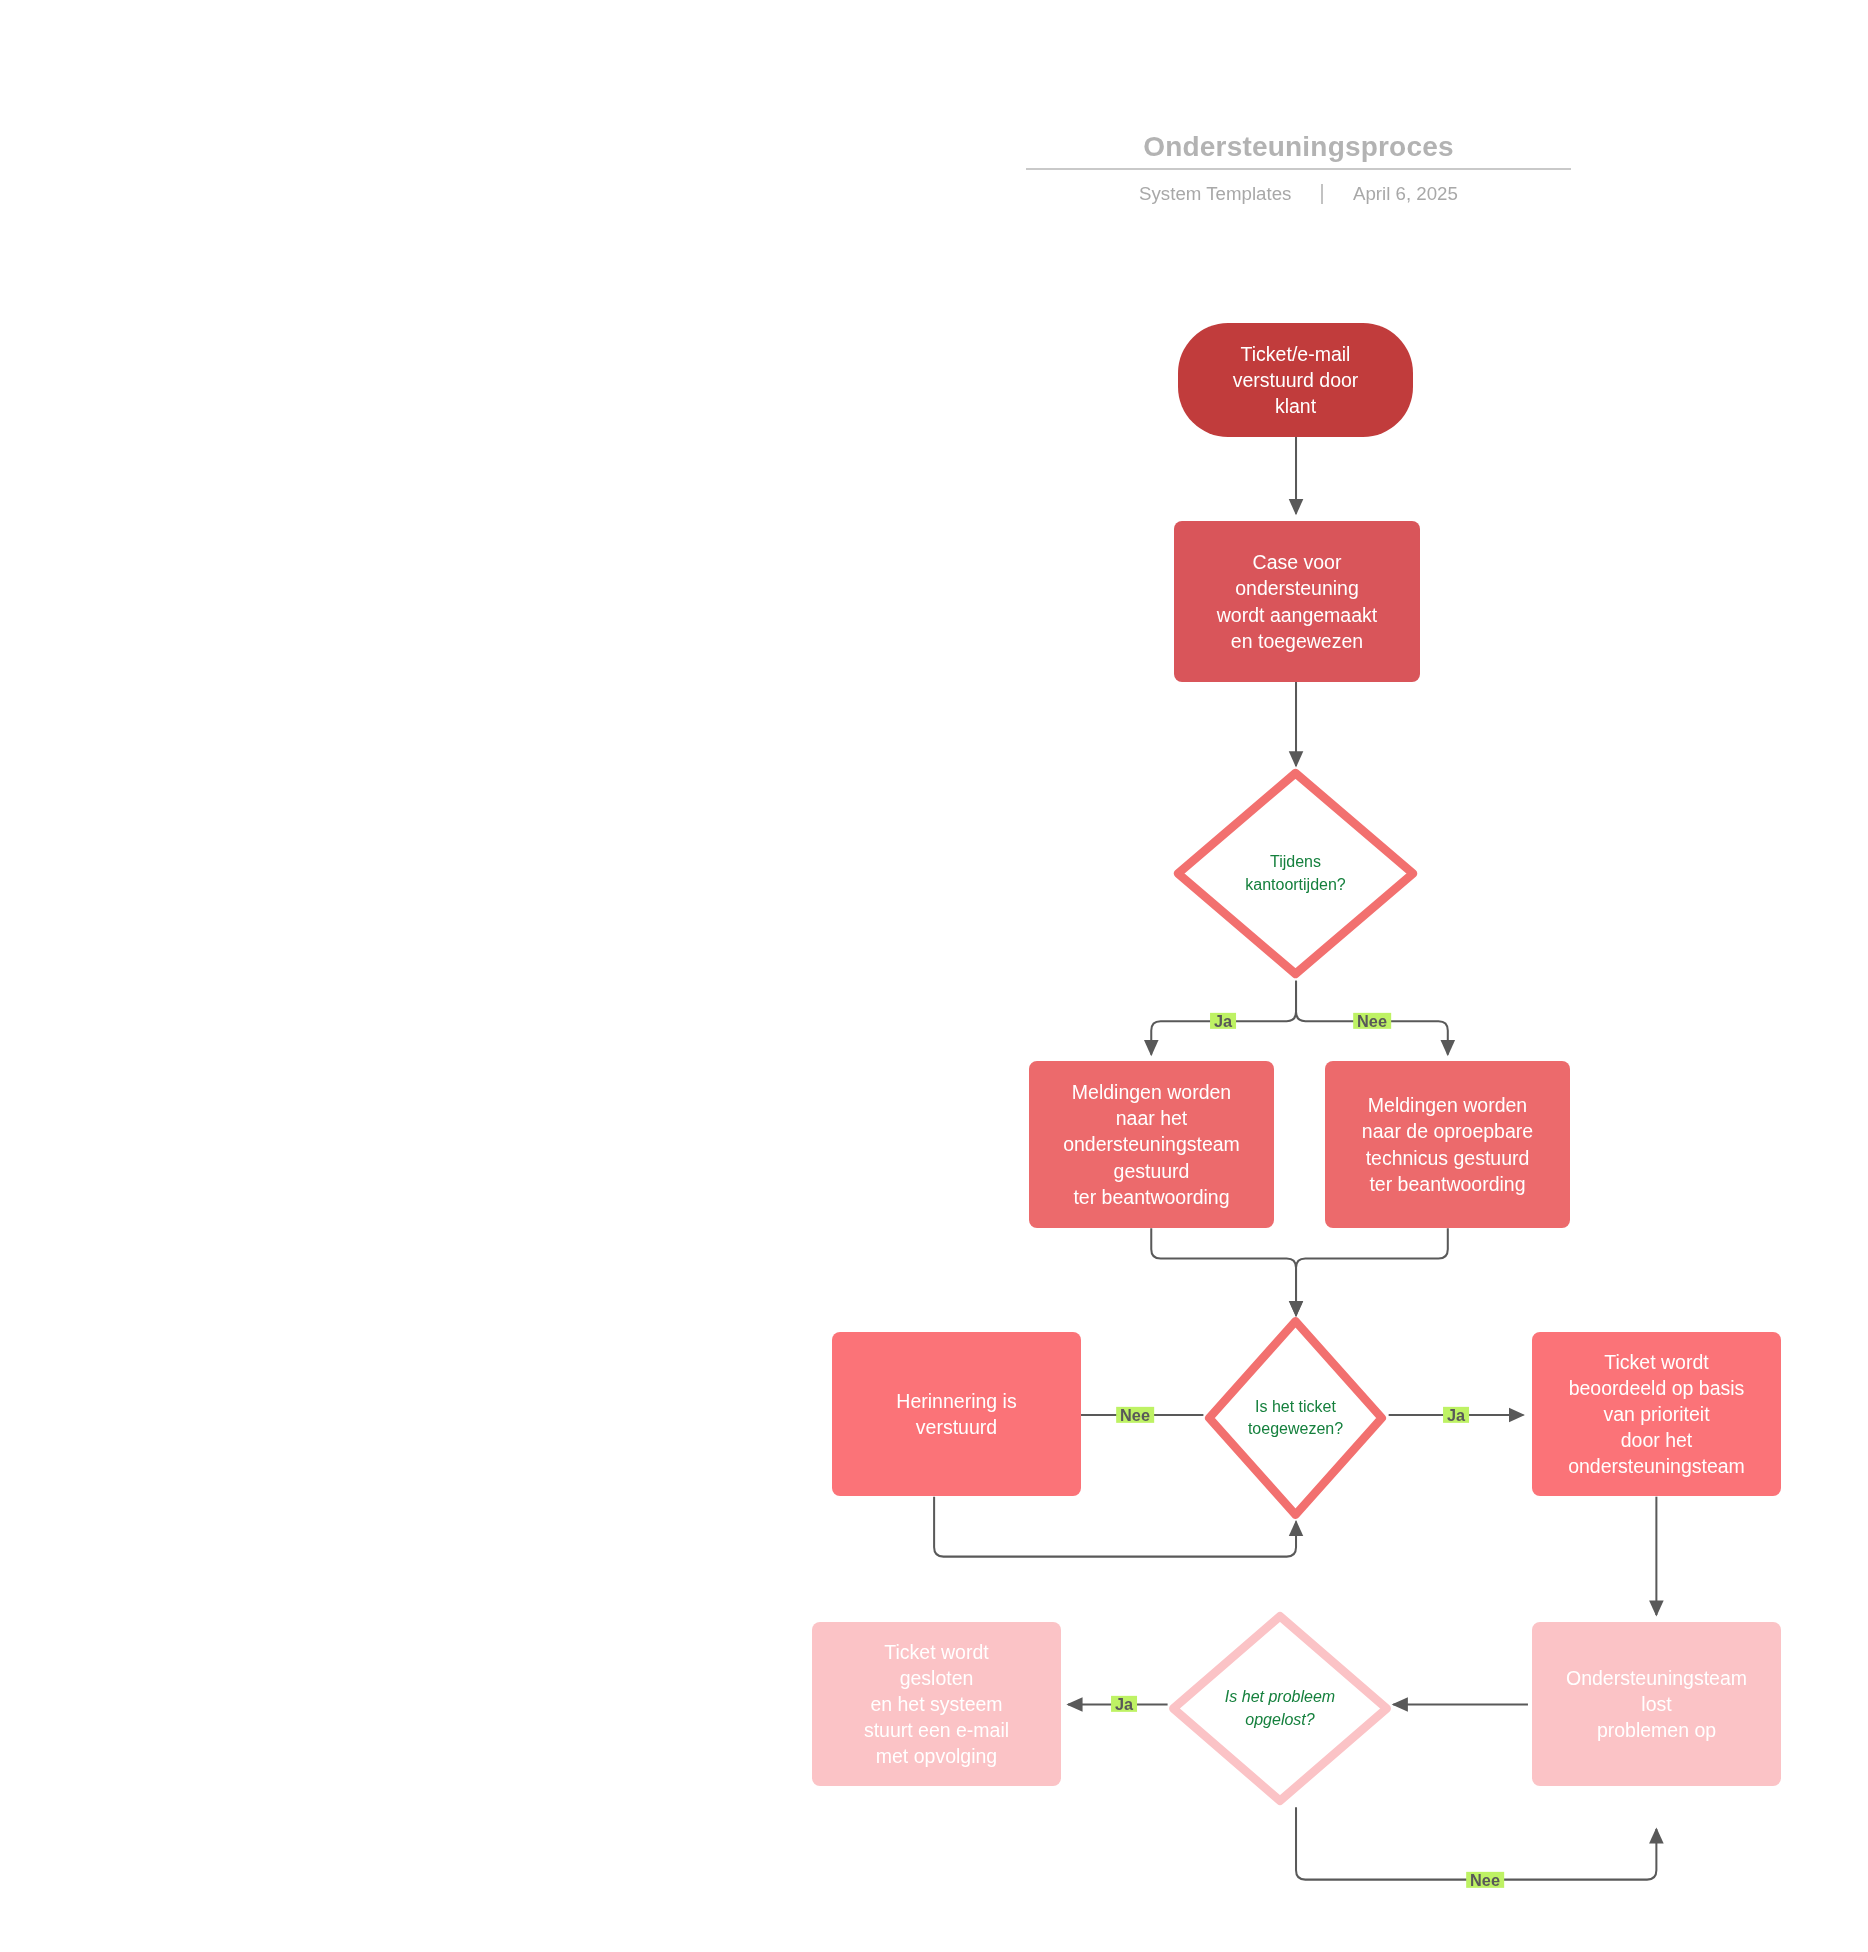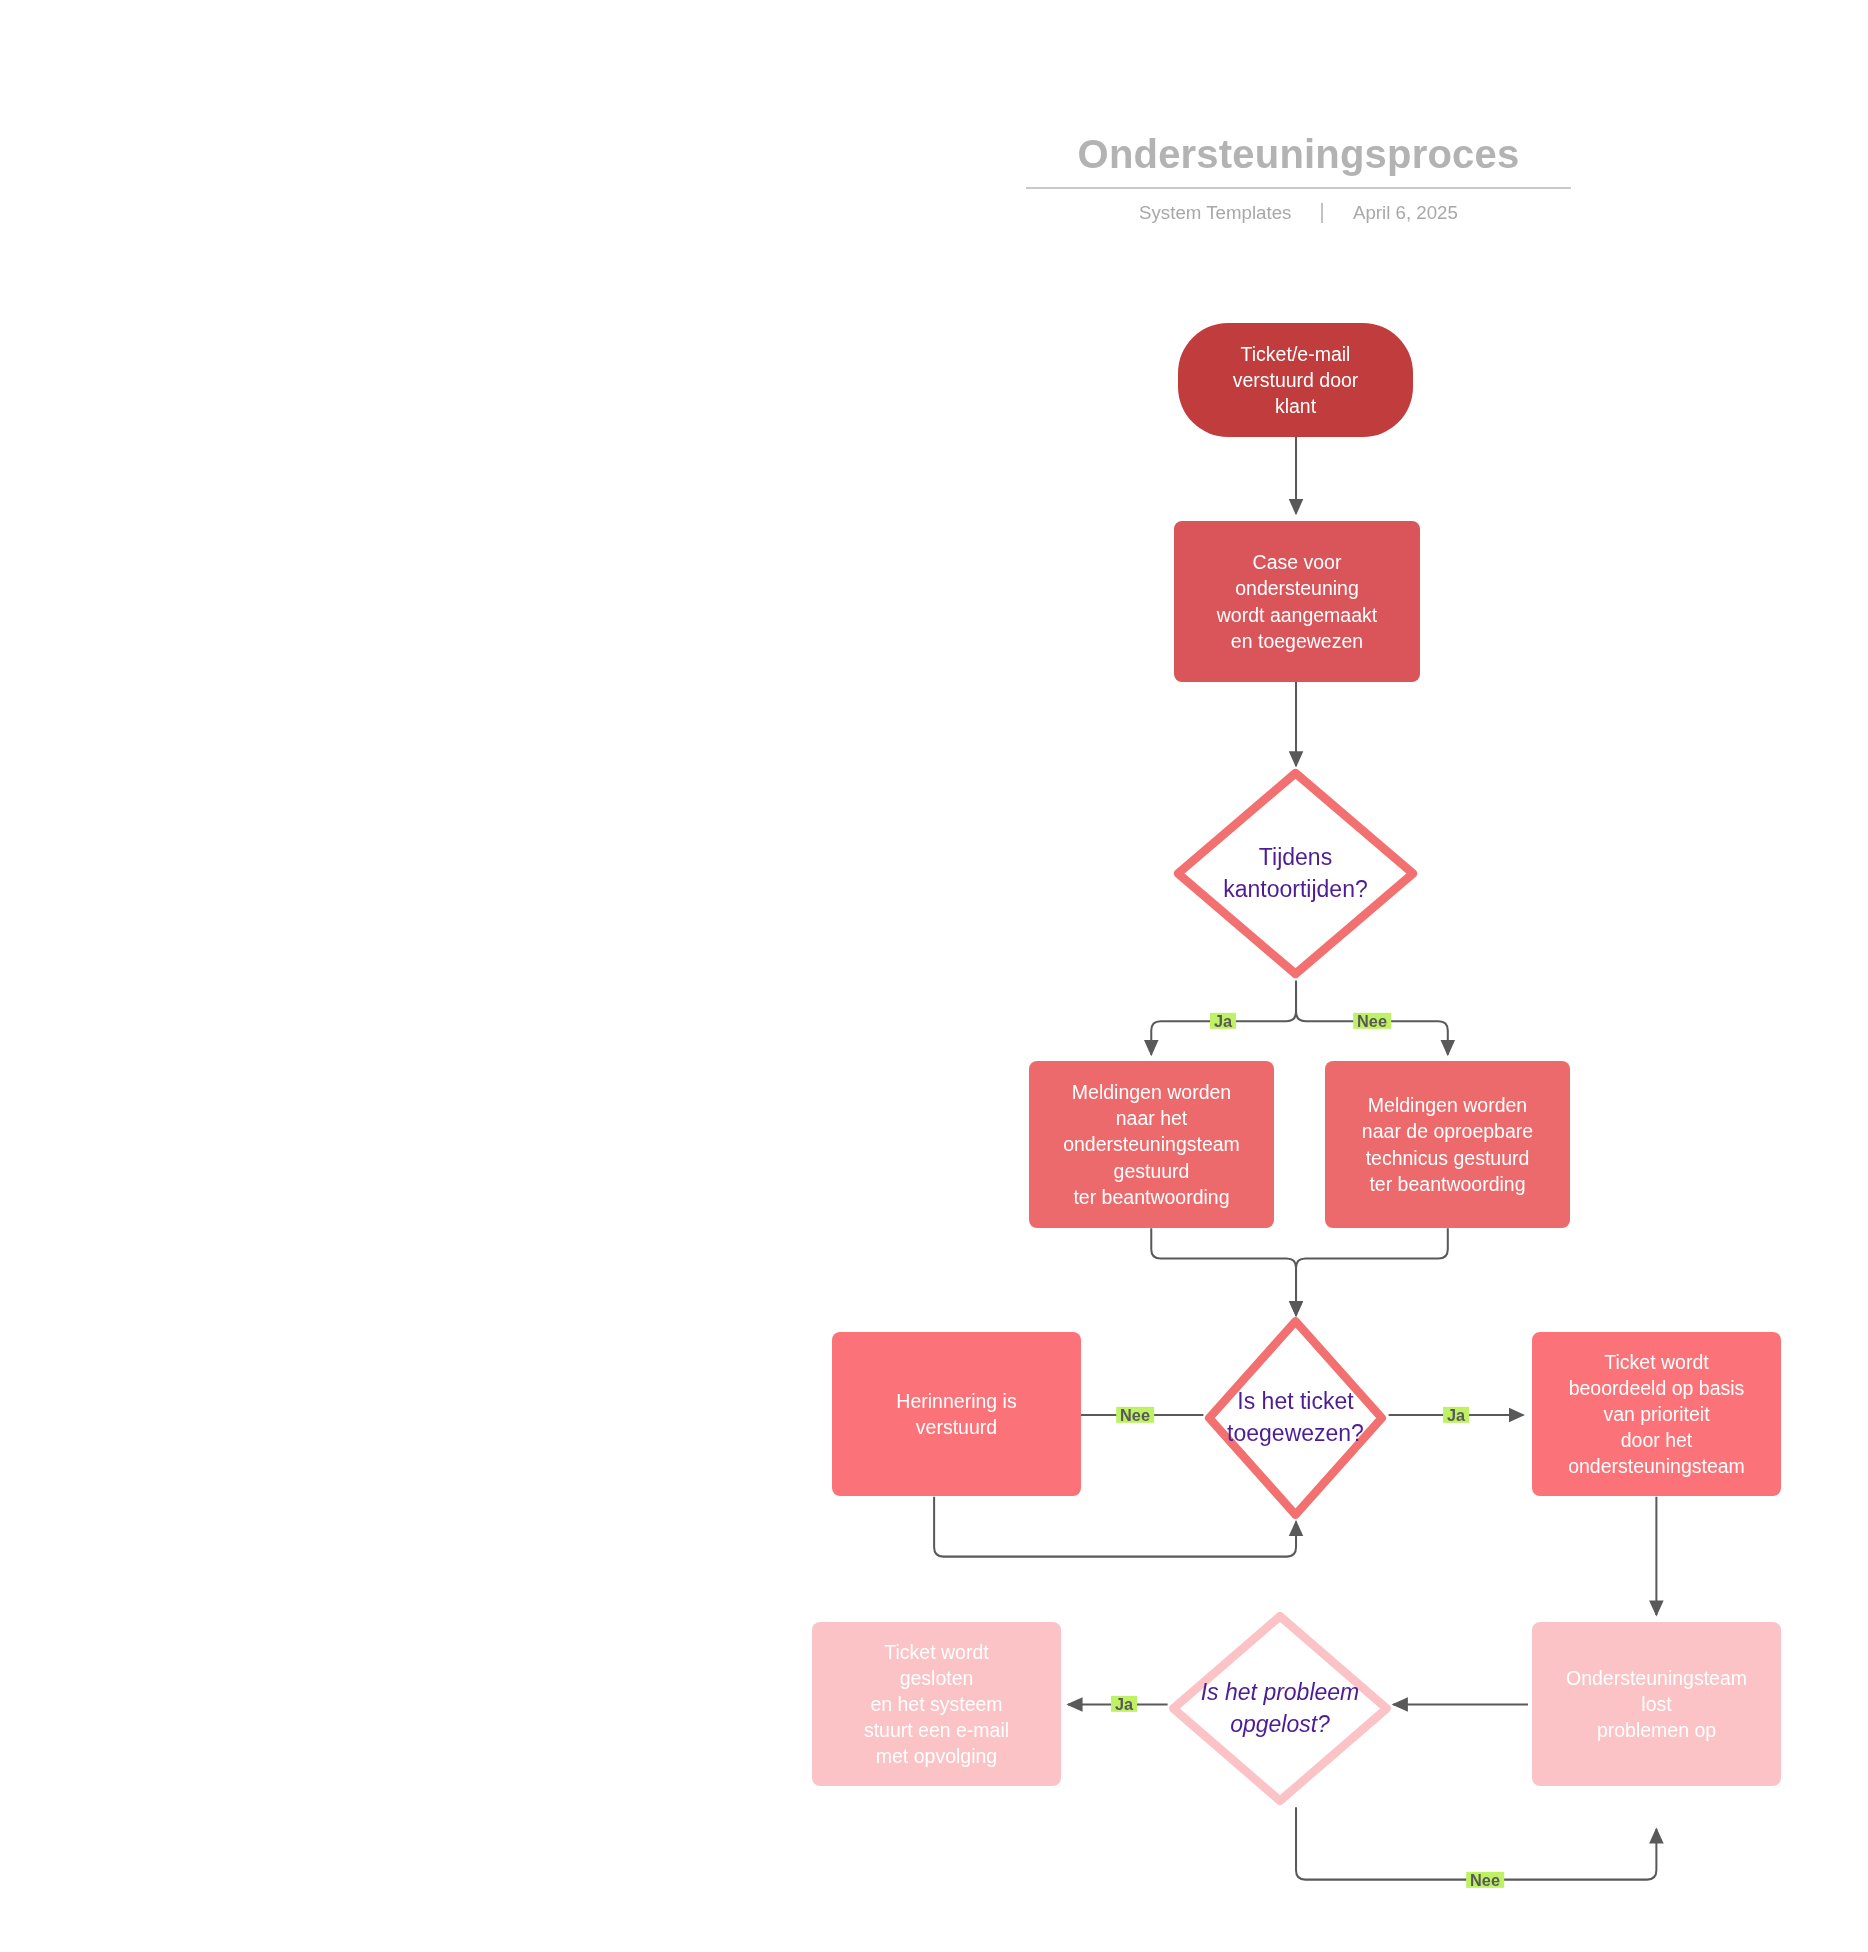--- a/index.html
+++ b/index.html
@@ -17,27 +17,27 @@
 
   
   #header {
     position: absolute;
     left: 1026px;
     top: 132px;
     width: 545px;
     text-align: center;
   }
   #doc-title {
-    font-size: 40px;
+    font-size: 28px;
     font-weight: bold;
     color: #b3b3b3;
     letter-spacing: 0.2px;
     line-height: 1.1;
     margin: 0;
-    padding-bottom: 11px;
+    padding-bottom: 5px;
   }
   #title-rule {
     height: 2.3px;
     background: #c9c9c9;
     width: 100%;
   }
   #subtitle {
     margin-top: 13.2px;
     font-size: 18.7px;
     color: #a8a8a8;
@@ -90,22 +90,22 @@
     box-sizing: border-box;
   }
   .decision .dtext {
     position: absolute;
     left: 0; top: 0;
     width: 100%; height: 100%;
     display: flex;
     align-items: center;
     justify-content: center;
     text-align: center;
-    color: #4c1d95;
-    font-size: 23px;
+    color: #15803d;
+    font-size: 16px;
     line-height: 1.38;
     white-space: pre-line;
   }
 
   .edge-label {
     position: absolute;
     font-size: 16.3px;
     font-weight: bold;
     color: #595959;
     background: #bef264;

